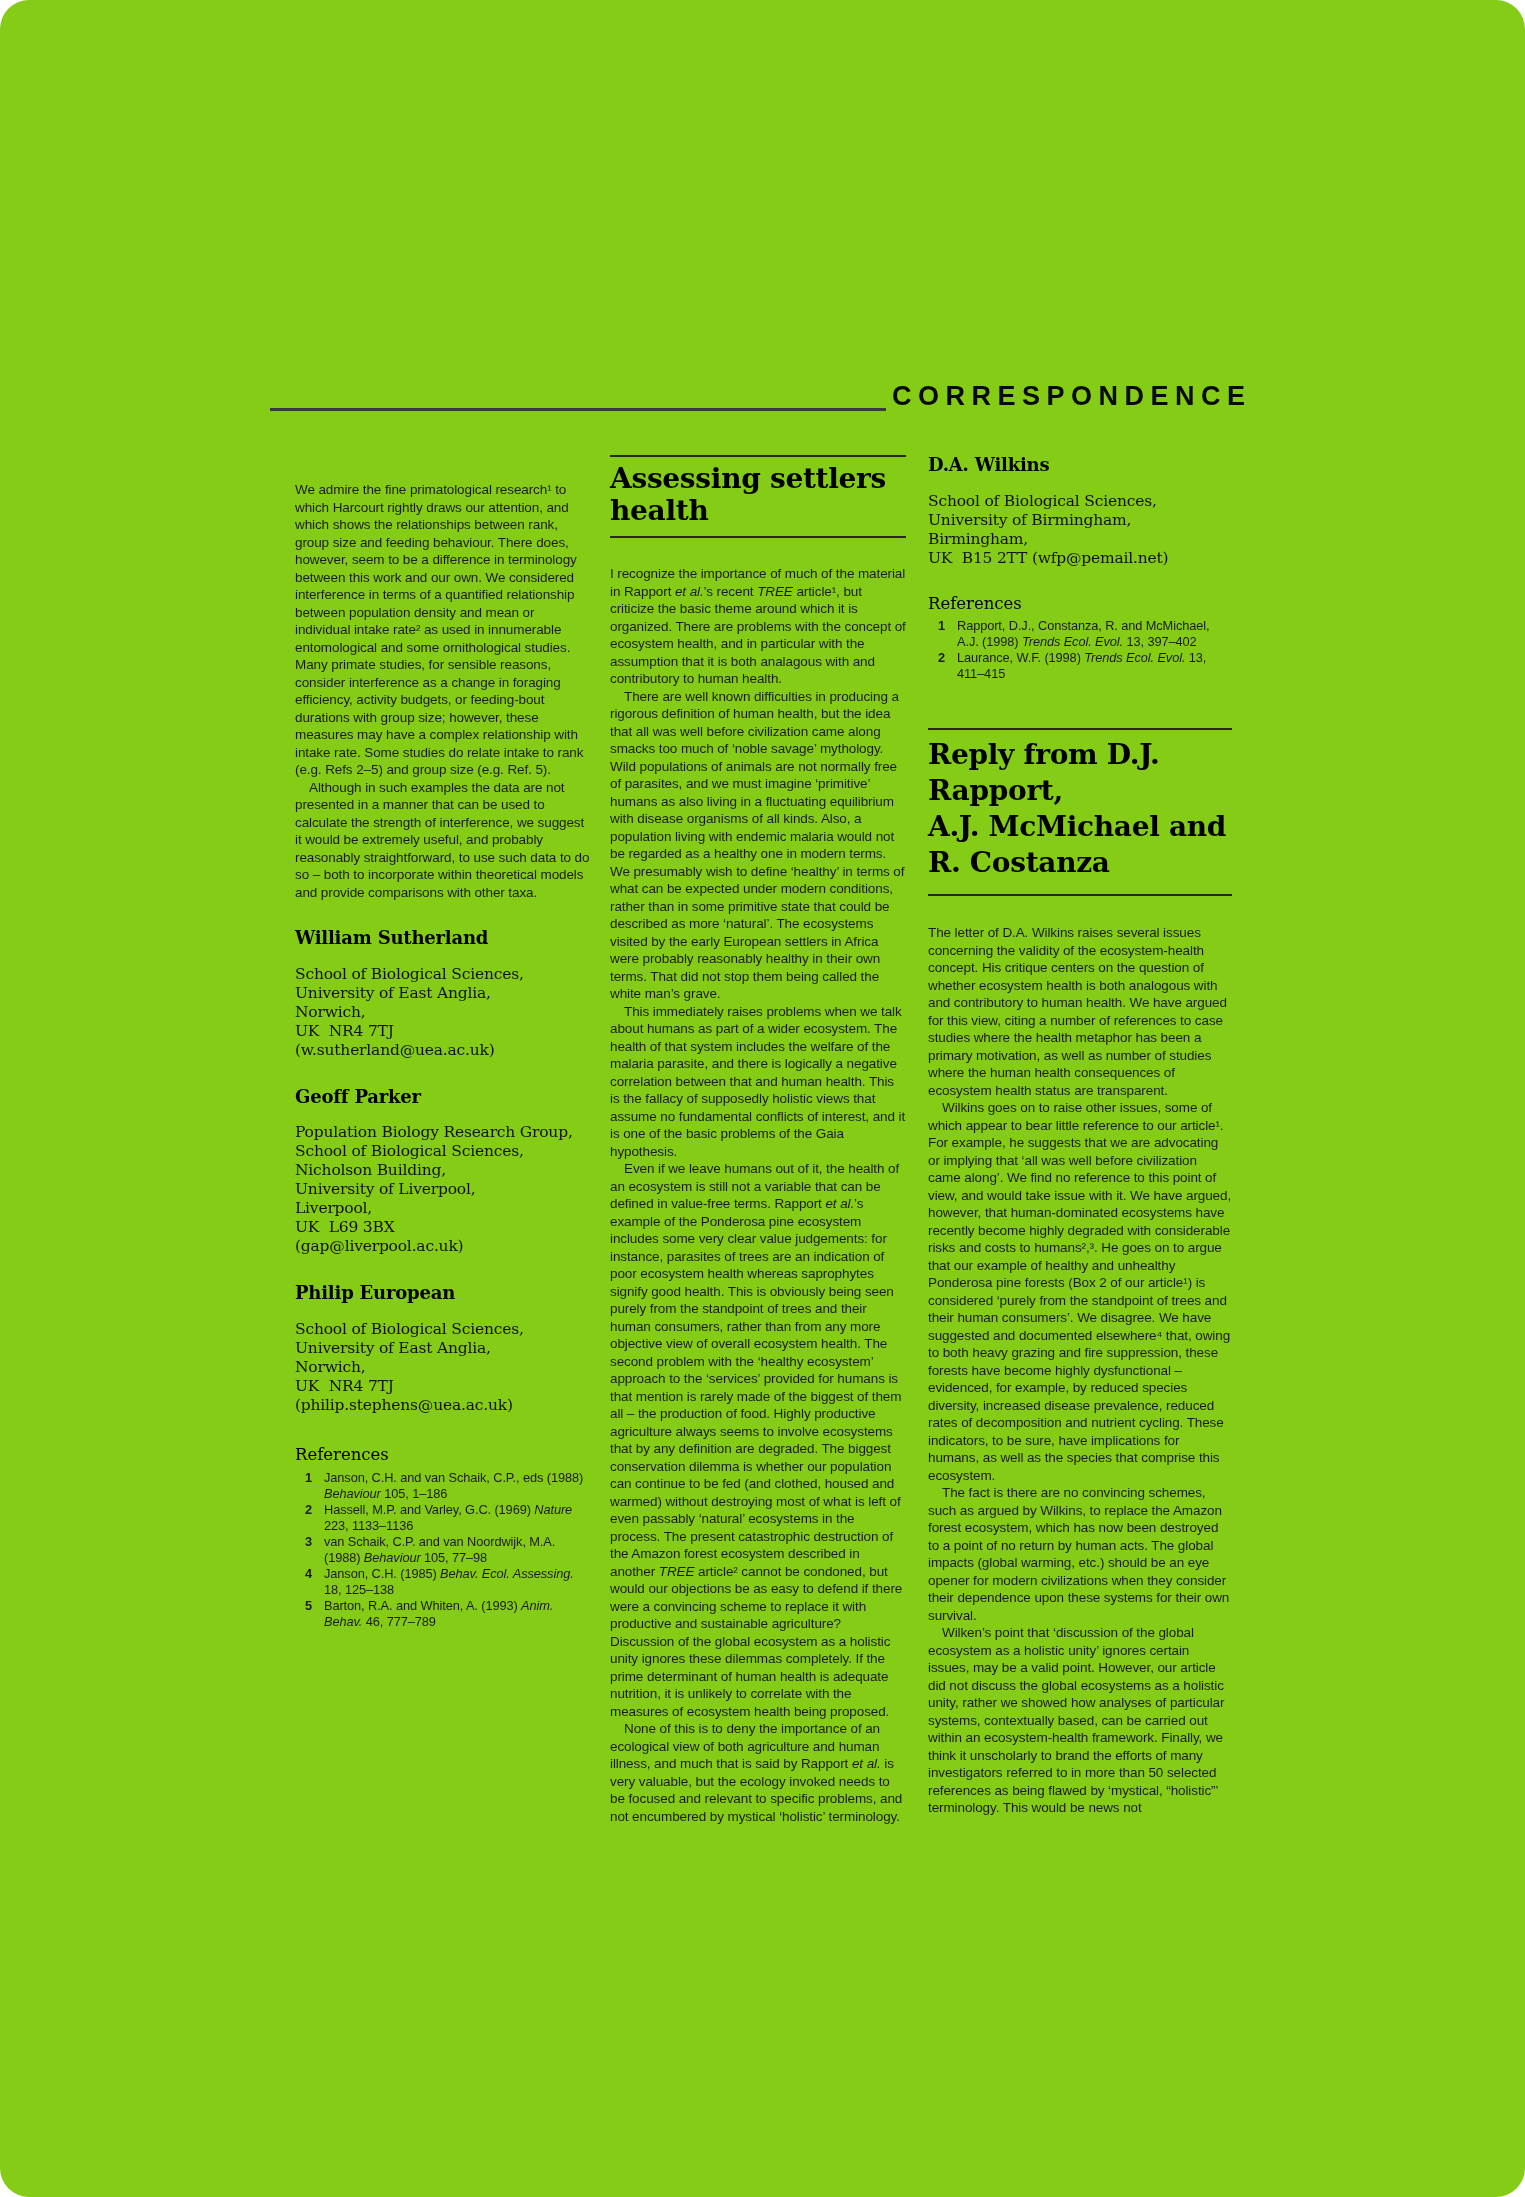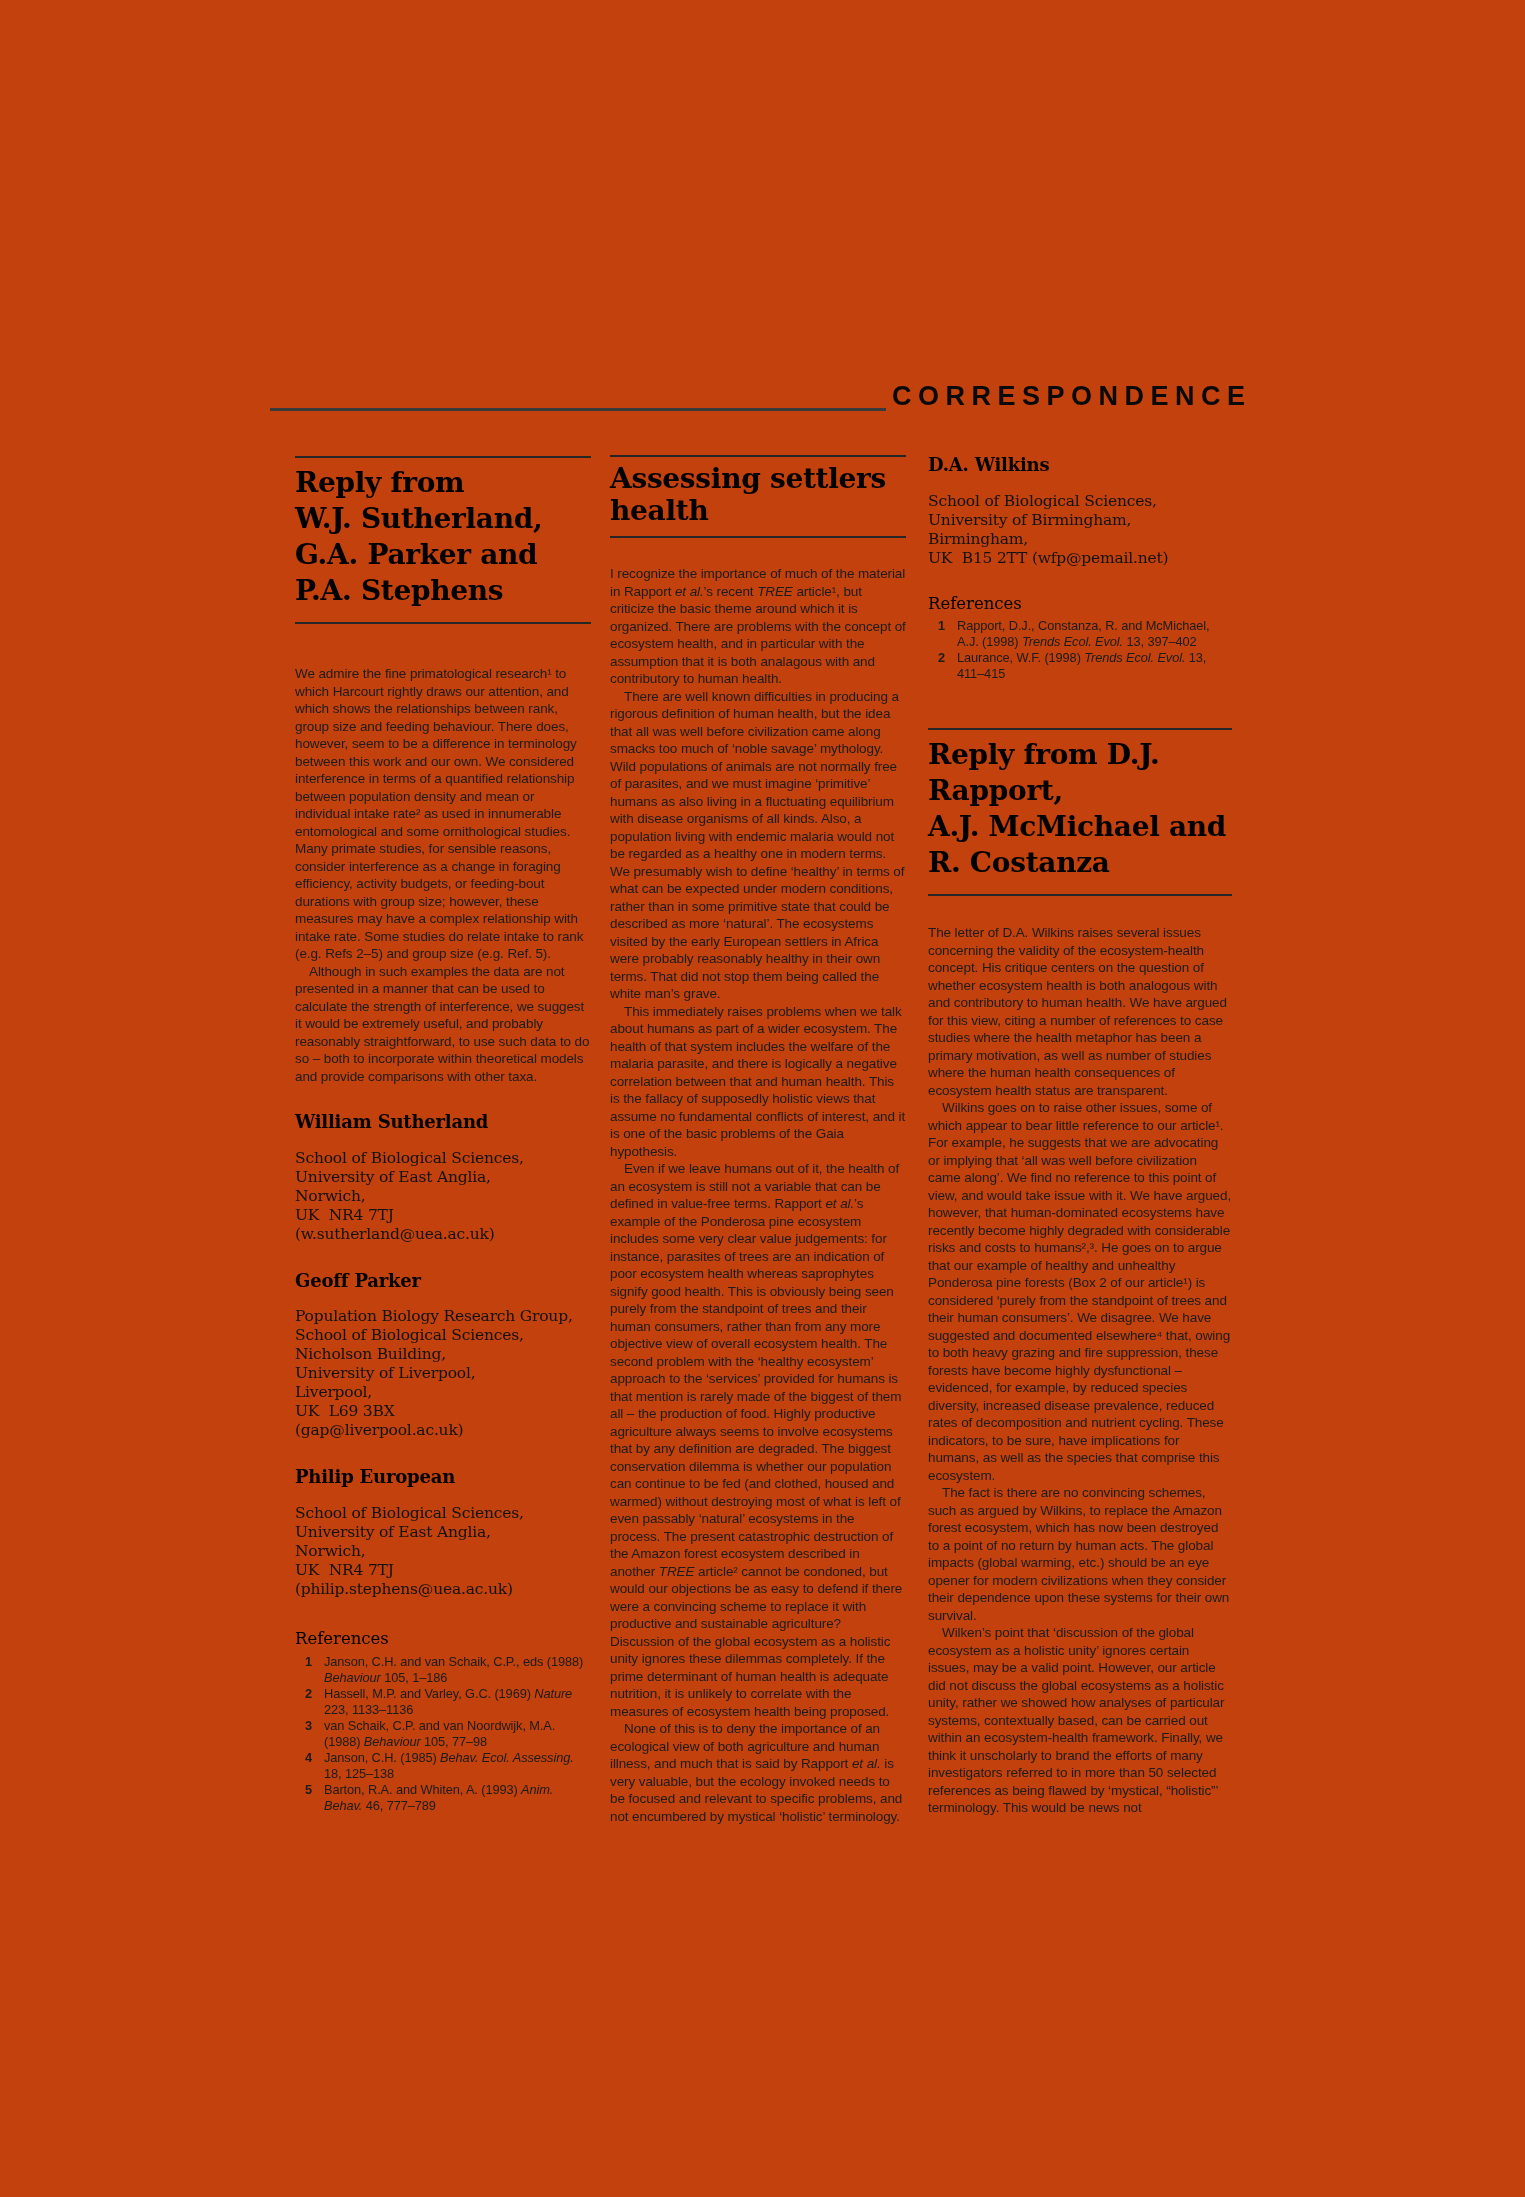--- a/index.html
+++ b/index.html
@@ -1,18 +1,18 @@
 <!DOCTYPE html>
 <html><head>
 <meta charset="utf-8">
 <style>
   html,body{margin:0;padding:0;background:#ffffff;}
   .page{
-    position:relative;width:1525px;height:2197px;background:#c2410c;
-    font-family:"Liberation Sans",sans-serif;color:#1e1e1e;overflow:hidden;
+    position:relative;width:1525px;height:2197px;background:#84cc16;
+    font-family:"Liberation Sans",sans-serif;color:#1e1e1e;overflow:hidden;border-radius:29px;
   }
   
   .masthead-rule{position:absolute;left:270px;top:408px;width:616px;height:3px;background:#3a3a3a;}
   .masthead-title{
     position:absolute;left:892px;top:383px;
     font-family:"Liberation Sans",sans-serif;font-weight:bold;font-size:27px;line-height:1;
     letter-spacing:6.5px;color:#0a0a0a;white-space:nowrap;
   }
   
   .col{position:absolute;top:440px;}
@@ -63,26 +63,20 @@
 </style>
 </head>
 <body>
 
 <div class="page">
 
   <div class="masthead-rule"></div>
   <div class="masthead-title">CORRESPONDENCE</div>
 
   <div class="col col-left">
-    <div class="section-heading heading-left">
-      <h2>Reply from
-W.J. Sutherland,
-G.A. Parker and
-P.A. Stephens</h2>
-    </div>
     <div class="body-text body-left">
       <p>We admire the fine primatological research¹ to which Harcourt rightly draws our attention, and which shows the relationships between rank, group size and feeding behaviour. There does, however, seem to be a difference in terminology between this work and our own. We considered interference in terms of a quantified relationship between population density and mean or individual intake rate² as used in innumerable entomological and some ornithological studies. Many primate studies, for sensible reasons, consider interference as a change in foraging efficiency, activity budgets, or feeding-bout durations with group size; however, these measures may have a complex relationship with intake rate. Some studies do relate intake to rank (e.g. Refs 2–5) and group size (e.g. Ref. 5).</p>
       <p>Although in such examples the data are not presented in a manner that can be used to calculate the strength of interference, we suggest it would be extremely useful, and probably reasonably straightforward, to use such data to do so – both to incorporate within theoretical models and provide comparisons with other taxa.</p>
     </div>
     <h3 class="author-name">William Sutherland</h3>
     <div class="address">School of Biological Sciences,
 University of East Anglia,
 Norwich,
 UK&nbsp; NR4 7TJ
 (w.sutherland@uea.ac.uk)</div>

